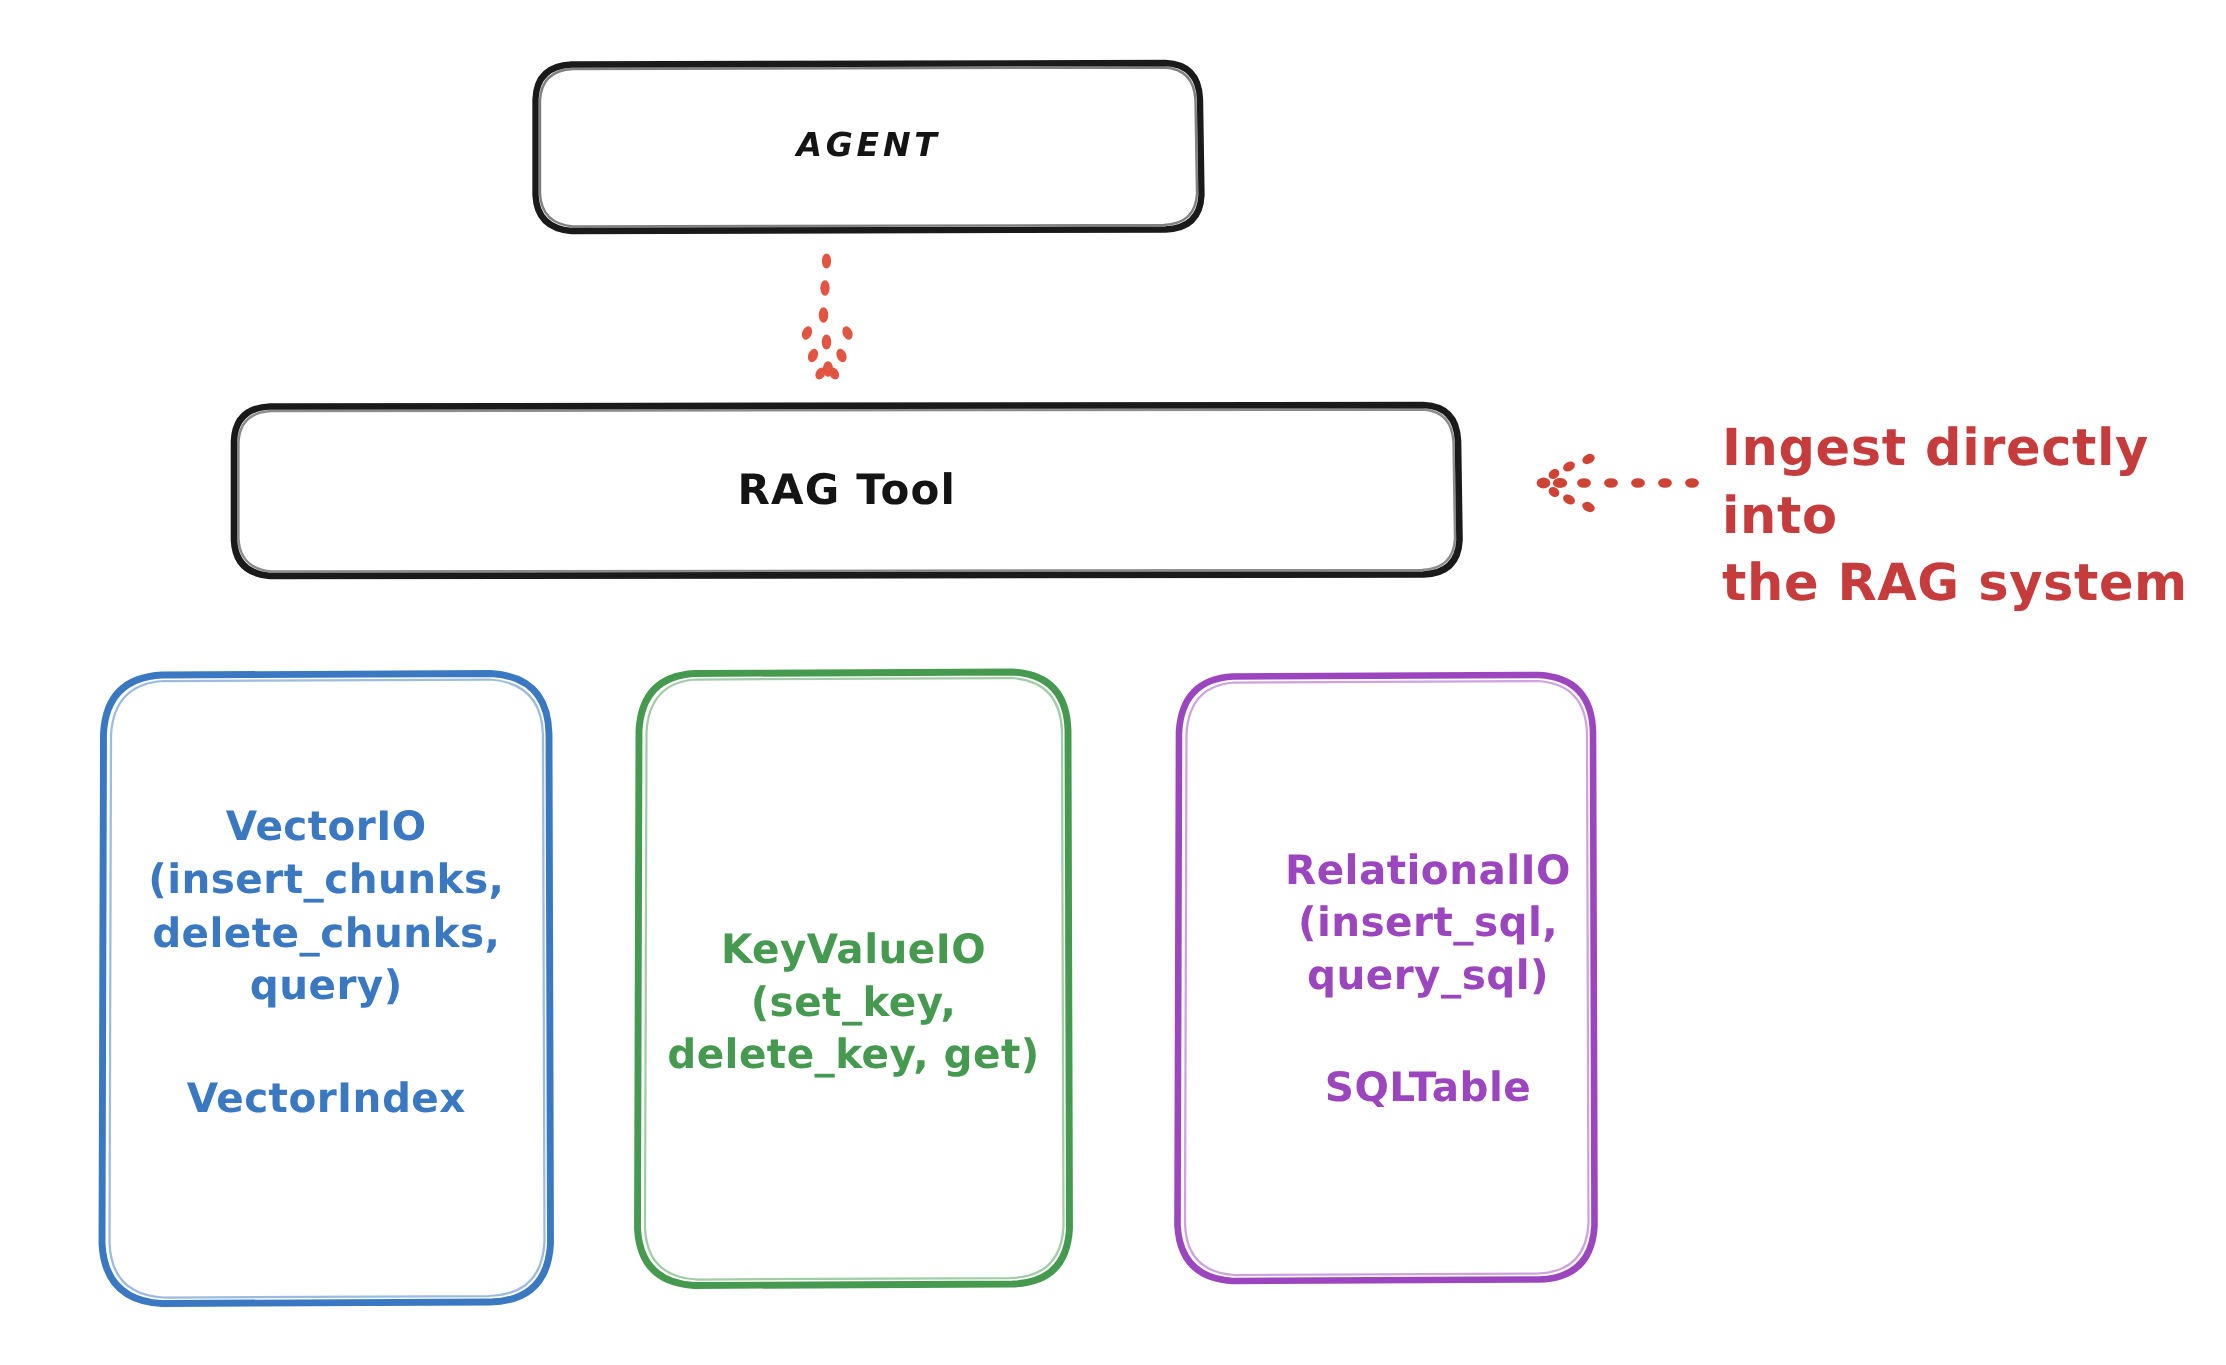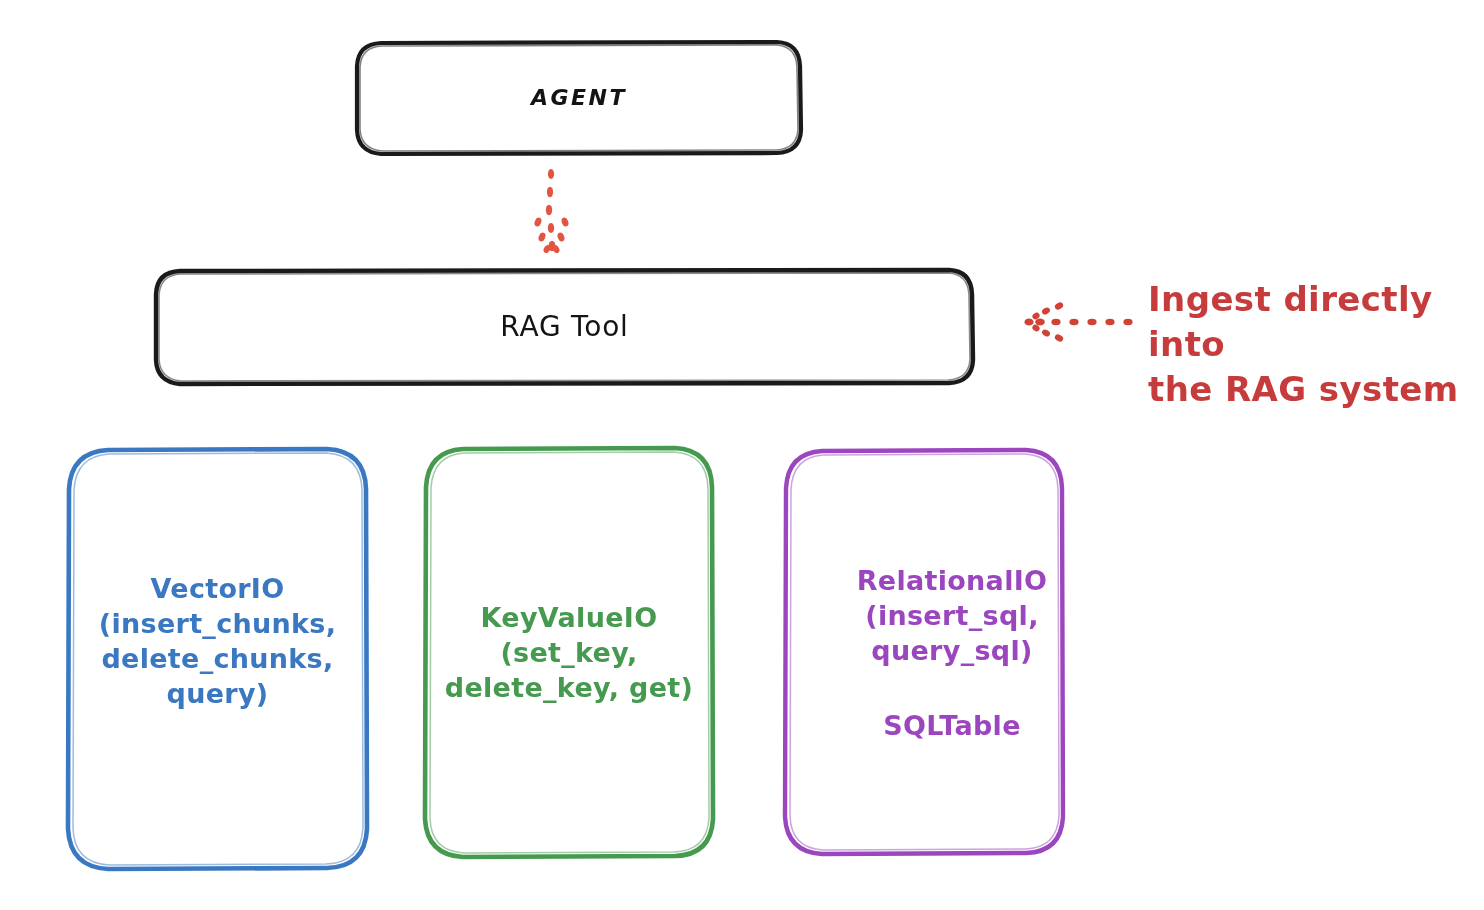--- a/index.html
+++ b/index.html
@@ -58,35 +58,35 @@
 
   
   #rag-tool-node {
     left: 156px;
     top: 270px;
     width: 817px;
     height: 114px;
   }
   #rag-tool-node .node-label {
     font-size: 28px;
-    font-weight: 400;
+    font-weight: 700;
     color: #141414;
     letter-spacing: 0.8px;
   }
 
   
   #vector-io-node {
     left: 68px;
     top: 431px;
     width: 299px;
     height: 420px;
   }
   #key-value-io-node {
     left: 425px;
-    top: 448px;
+    top: 464px;
     width: 288px;
     height: 409px;
   }
   #relational-io-node {
     left: 785px;
     top: 450px;
     width: 334px;
     height: 404px;
   }
 
@@ -199,20 +199,21 @@
 
 <div class="node" id="rag-tool-node">
   <span class="node-label">RAG Tool</span>
 </div>
 
 <div class="node provider" id="vector-io-node">
   <span class="api-label">VectorIO
 (insert_chunks,
 delete_chunks,
 query)</span>
+  <span class="index-label">VectorIndex</span>
 </div>
 
 <div class="node provider" id="key-value-io-node">
   <span class="api-label">KeyValueIO
 (set_key,
 delete_key, get)</span>
 </div>
 
 <div class="node provider" id="relational-io-node">
   <span class="api-label">RelationalIO

